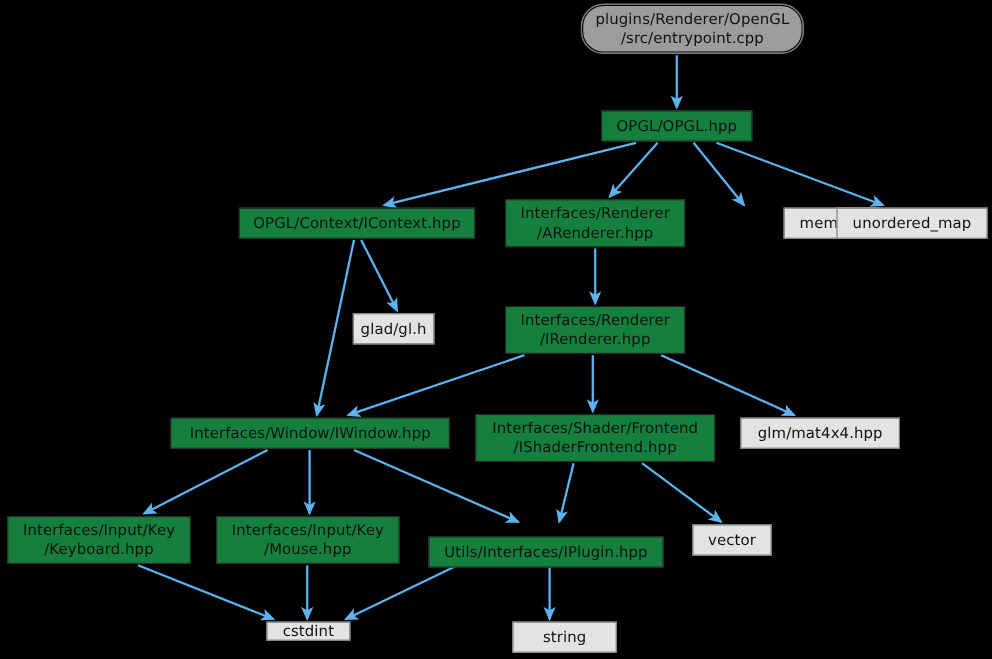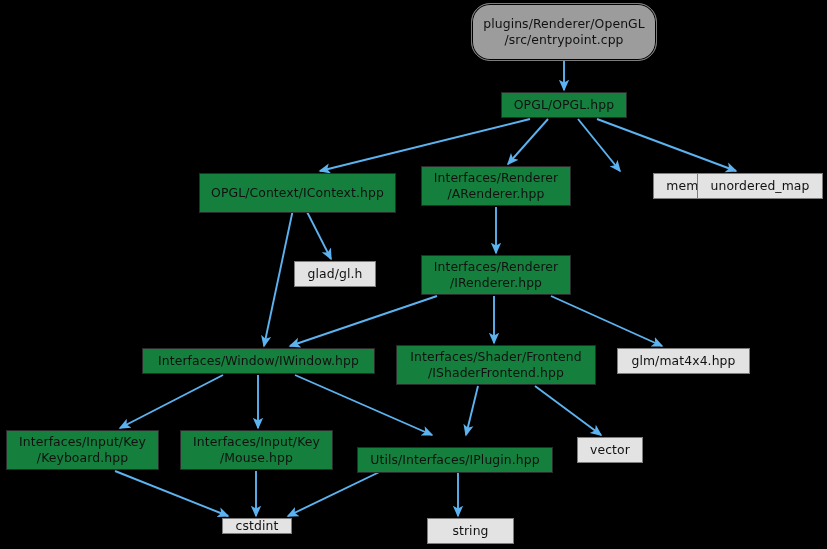--- a/index.html
+++ b/index.html
@@ -81,29 +81,29 @@
         <line x1="478" y1="386" x2="466" y2="435" stroke="#5cb3f0" stroke-width="1.9" marker-end="url(#arrowhead)"></line>
         <line x1="535" y1="386" x2="601" y2="435" stroke="#5cb3f0" stroke-width="1.9" marker-end="url(#arrowhead)"></line>
         <line x1="115" y1="471" x2="228" y2="516" stroke="#5cb3f0" stroke-width="1.9" marker-end="url(#arrowhead)"></line>
         <line x1="256" y1="471" x2="256" y2="516" stroke="#5cb3f0" stroke-width="1.9" marker-end="url(#arrowhead)"></line>
         <line x1="396" y1="464" x2="288" y2="516" stroke="#5cb3f0" stroke-width="1.9" marker-end="url(#arrowhead)"></line>
         <line x1="458" y1="464" x2="458" y2="516" stroke="#5cb3f0" stroke-width="1.9" marker-end="url(#arrowhead)"></line>
       </g>
   </svg>
 
   <div id="node-layer">
-      <div class="node root" style="left: 471px; top: 3px; width: 186px; height: 58px; border-radius: 19px;">plugins/Renderer/OpenGL
+      <div class="node root" style="left: 484px; top: 3px; width: 186px; height: 42px; border-radius: 19px;">plugins/Renderer/OpenGL
 /src/entrypoint.cpp</div>
       <div class="node file" style="left: 501px; top: 92px; width: 126px; height: 26px;">OPGL/OPGL.hpp</div>
-      <div class="node file" style="left: 199px; top: 173px; width: 197px; height: 40px;">OPGL/Context/IContext.hpp</div>
+      <div class="node file" style="left: 199px; top: 173px; width: 197px; height: 26px;">OPGL/Context/IContext.hpp</div>
       <div class="node file" style="left: 421px; top: 166px; width: 150px; height: 40px;">Interfaces/Renderer
 /ARenderer.hpp</div>
       <div class="node sys" style="left: 617px; top: 173px; width: 79px; height: 26px; margin-left: 36px;">memory</div>
       <div class="node sys" style="left: 697px; top: 173px; width: 126px; height: 26px;">unordered_map</div>
-      <div class="node sys" style="left: 294px; top: 261px; width: 82px; height: 26px;">glad/gl.h</div>
+      <div class="node sys" style="left: 294px; top: 261px; width: 68px; height: 26px;">glad/gl.h</div>
       <div class="node file" style="left: 421px; top: 255px; width: 150px; height: 40px;">Interfaces/Renderer
 /IRenderer.hpp</div>
       <div class="node file" style="left: 142px; top: 348px; width: 233px; height: 26px;">Interfaces/Window/IWindow.hpp</div>
       <div class="node file" style="left: 396px; top: 345px; width: 200px; height: 40px;">Interfaces/Shader/Frontend
 /IShaderFrontend.hpp</div>
       <div class="node sys" style="left: 617px; top: 348px; width: 133px; height: 26px;">glm/mat4x4.hpp</div>
       <div class="node file" style="left: 6px; top: 430px; width: 153px; height: 40px;">Interfaces/Input/Key
 /Keyboard.hpp</div>
       <div class="node file" style="left: 180px; top: 430px; width: 153px; height: 40px;">Interfaces/Input/Key
 /Mouse.hpp</div>

